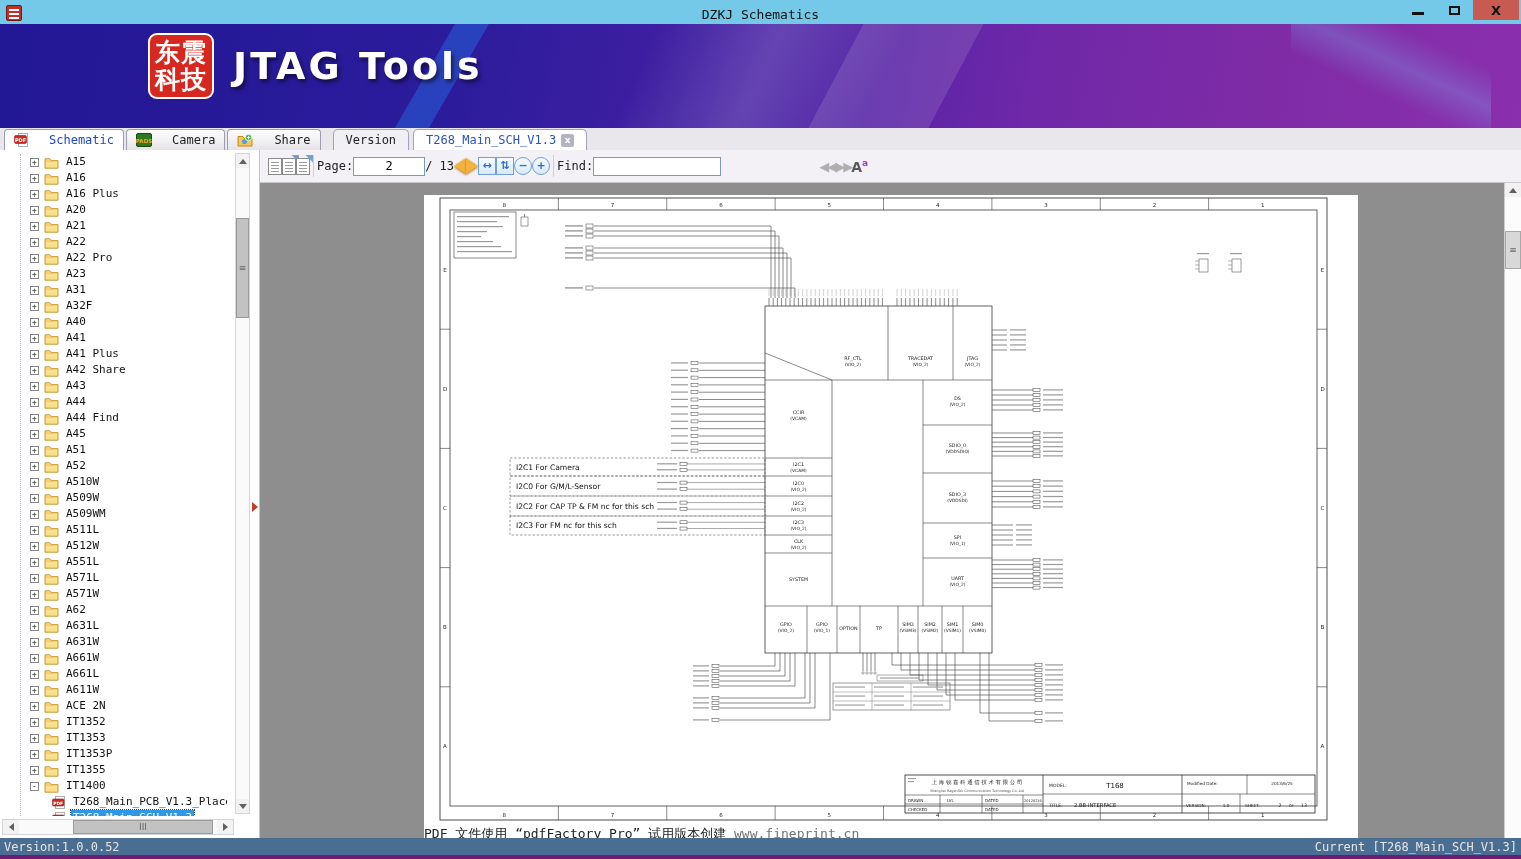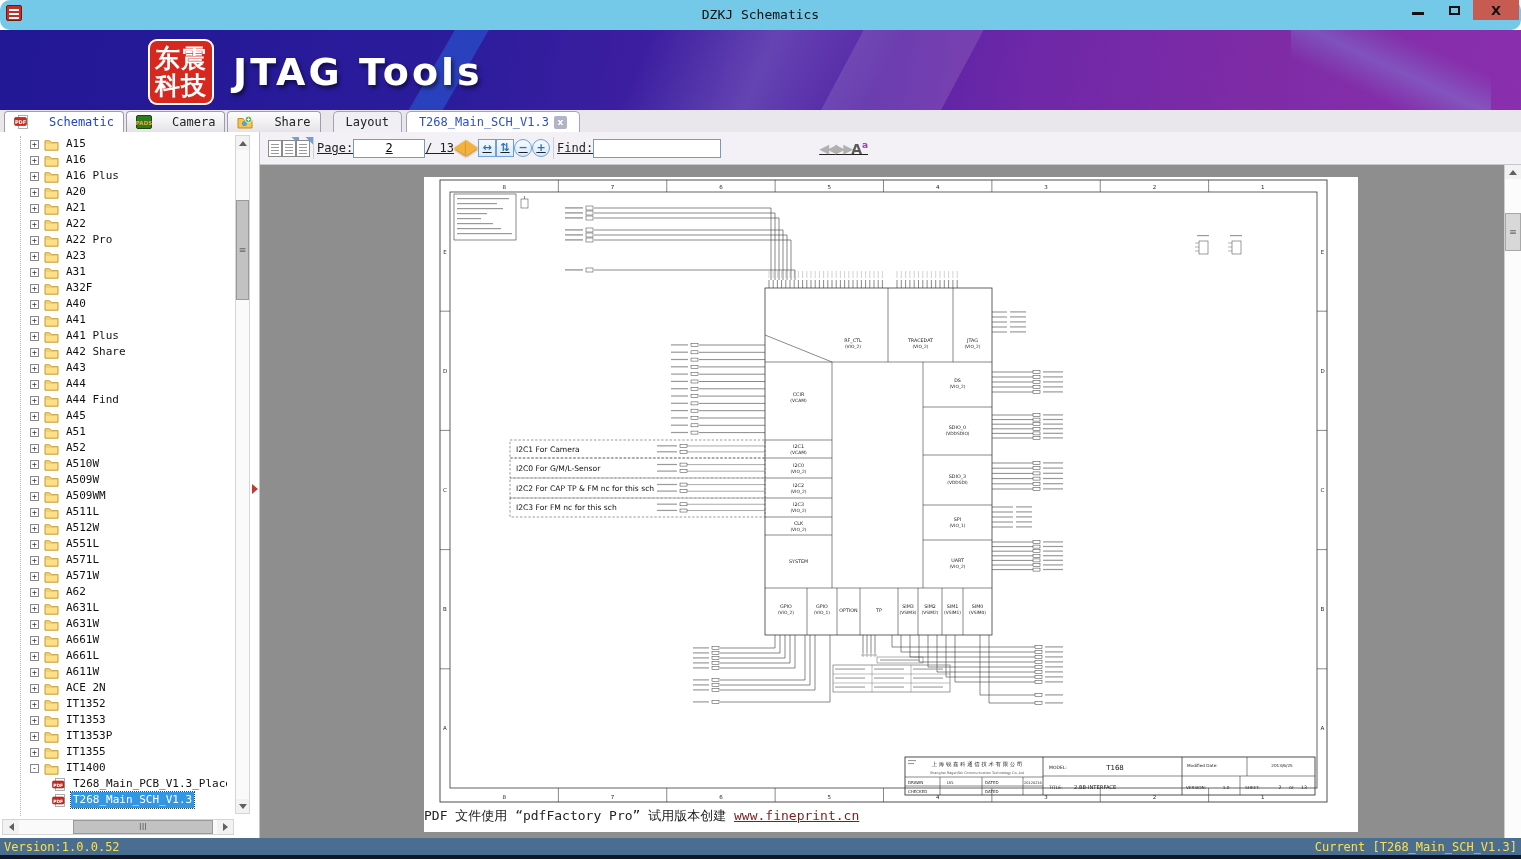--- a/index.html
+++ b/index.html
@@ -1,32 +1,32 @@
 <!DOCTYPE html>
 <html><head>
 <meta charset="utf-8">
 <style>
   * { margin:0; padding:0; box-sizing:border-box; }
   body { font-family:"DejaVu Sans", sans-serif; background:#555; }
   .window { width:1521px; height:859px; display:flex; flex-direction:column; position:relative; overflow:hidden; background:#fff; }
 
   
-  .titlebar { height:30px; background:#74C9E9; position:relative; flex:0 0 auto;border-radius:10px; }
+  .titlebar { height:24px; background:#74C9E9; position:relative; flex:0 0 auto; }
   .app-icon { position:absolute; left:6px; top:5px; width:16px; height:16px; background:#C03028; border-radius:2px; border:1px solid #7A150F; }
   .app-icon::before { content:""; position:absolute; left:2px; top:3px; width:10px; height:2px; background:#fff; box-shadow:0 4px 0 #fff, 0 8px 0 #fff; }
   .win-title { position:absolute; left:0; right:0; top:7px; text-align:center; font:13px "DejaVu Sans Mono", monospace; color:#111; }
   .winbtns { position:absolute; right:2px; top:0; display:flex; }
   .wbtn { width:37px; height:20px; display:flex; align-items:center; justify-content:center; cursor:pointer; }
   .wbtn.close { width:46px; background:#C75B52; }
   .glyph-min { width:12px; height:3px; background:#111; margin-top:6px; }
   .glyph-max { width:11px; height:9px; border:2px solid #111; }
   .glyph-x { font:bold 13px "DejaVu Sans", sans-serif; color:#111; }
 
   
-  .banner { height:80px; flex:0 0 auto; position:relative; overflow:hidden;
+  .banner { height:104px; flex:0 0 auto; position:relative; overflow:hidden;
     background:linear-gradient(100deg,#221795 0%,#2B1C9C 30%,#4A21A4 52%,#6F28A8 68%,#7E2BA6 82%,#8A2FAE 100%); }
   .streak1 { position:absolute; inset:0; background:linear-gradient(115deg, transparent 42%, rgba(255,255,255,.16) 50%, transparent 58%); }
   .streak2 { position:absolute; left:55%; top:-20px; width:120px; height:140px; background:rgba(255,255,255,.12); transform:skewX(-28deg); }
   .streak3 { position:absolute; left:28%; top:-10px; width:34px; height:120px; background:rgba(40,110,230,.45); transform:skewX(-30deg); }
   .streak4 { position:absolute; right:2%; top:-30px; width:200px; height:160px;
     background:linear-gradient(25deg, transparent 40%, rgba(120,220,255,.22) 55%, transparent 70%); }
   .logo { position:absolute; left:148px; top:9px; width:66px; height:66px; background:#D6281E; border-radius:9px;
     display:flex; flex-direction:column; align-items:center; justify-content:center; box-shadow:0 0 0 2px #fff inset; }
   .logo-row { font:bold 25px/27px "DejaVu Sans", sans-serif; color:#fff; letter-spacing:1px; }
   .app-name { position:absolute; left:233px; top:20px; font:bold 38px "DejaVu Sans", sans-serif; color:#fff;
@@ -77,21 +77,21 @@
     border-top:5px solid transparent; border-bottom:5px solid transparent; border-left:6px solid #C23B2E; }
   .hscroll { position:absolute; left:2px; right:25px; bottom:3px; height:16px; background:#FAFAFA; border:1px solid #D5D5D5; }
   .hbtn { position:absolute; top:0; width:16px; height:14px; background:#F2F2F2; display:flex; align-items:center; justify-content:center; cursor:pointer; }
   .hbtn.left { left:0; } .hbtn.right { right:0; }
   .hthumb { position:absolute; top:0; left:70px; width:140px; height:14px; background:#C2C2C2; border:1px solid #9A9A9A;
     color:#666; font:9px/13px "DejaVu Sans", sans-serif; text-align:center; cursor:grab; }
 
   
   .content { flex:1 1 auto; display:flex; flex-direction:column; min-width:0; }
   .toolbar { height:33px; flex:0 0 auto; background:#F3F1F5; border-bottom:1px solid #C8C8C8;
-    display:flex; align-items:center; padding:0 8px; font:12px "DejaVu Sans Mono", monospace; color:#222;text-decoration:underline; }
+    display:flex; align-items:center; padding:0 8px; font:12px "DejaVu Sans Mono", monospace; color:#222; }
   .tsep { width:1px; height:22px; background:#CFCFCF; margin:0 3px; }
   .icon-doc { width:14px; height:17px; background:#FFF; border:1px solid #8A8A8A; position:relative; cursor:pointer; }
   .icon-doc::before { content:""; position:absolute; left:2px; top:3px; width:8px; height:1px; background:#9A9A9A;
     box-shadow:0 3px 0 #9A9A9A, 0 6px 0 #9A9A9A, 0 9px 0 #9A9A9A; }
   .icon-doc.c2::after, .icon-doc.c3::after { content:""; position:absolute; right:-4px; top:-4px; width:8px; height:8px;
     background:#6FA0D8; clip-path:polygon(0 0, 100% 0, 100% 100%); }
   .page-input { width:72px; height:19px; border:1px solid #7A9AB8; background:#fff; text-align:center;
     font:12px "DejaVu Sans Mono", monospace; }
   .nav-arrow { width:0; height:0; cursor:pointer; }
   .nav-prev { border-top:8px solid transparent; border-bottom:8px solid transparent; border-right:12px solid #F3B23E;
@@ -105,30 +105,30 @@
   .skip { color:#B0B0B0; font:13px "DejaVu Sans", sans-serif; letter-spacing:-2px; cursor:default; }
   .font-icon { font:bold 14px "DejaVu Sans", sans-serif; color:#5A5A5A; cursor:pointer; }
   .font-icon sup { color:#A238C8; font-size:9px; }
 
   
   .viewport { flex:1 1 auto; background:#8E8E8E; position:relative; overflow:hidden; }
   .page { position:absolute; left:164px; top:12px; width:934px; height:655px; background:#FFFFFF; }
   .page svg { position:absolute; left:13px; top:0; }
   svg text { font-family:"DejaVu Sans", sans-serif; }
   .pdf-footer { position:absolute; left:0px; top:630px; font:13px "DejaVu Sans Mono", monospace; color:#222; white-space:nowrap; }
-  .pdf-footer a { color:#7f1d1d; text-decoration:underline; }
+  .pdf-footer a { color:#737373; text-decoration:underline; }
   .vscroll2 { position:absolute; right:0; top:0; bottom:0; width:17px; background:#FCFCFC; border-left:1px solid #CFCFCF; }
   .vscroll2 .sbtn { width:16px; }
   .vthumb2 { position:absolute; left:0; width:16px; top:48px; height:38px; background:#D8D8D8; border:1px solid #A8A8A8;
     color:#666; font:9px/36px "DejaVu Sans", sans-serif; text-align:center; cursor:grab; }
 
   
-  .statusbar { height:21px; flex:0 0 auto; background:#4A6D92; border-bottom:4px solid #0f172a;
+  .statusbar { height:21px; flex:0 0 auto; background:#4A6D92; border-bottom:4px solid #701a75;
     display:flex; justify-content:space-between; align-items:center; padding:0 4px;
-    font:12px "DejaVu Sans Mono", monospace; color:#fde047; }
+    font:12px "DejaVu Sans Mono", monospace; color:#e5e5e5; }
 </style>
 </head>
 <body>
 
 <div class="window">
 
   <div class="titlebar">
     <div class="app-icon"></div>
     <div class="win-title">DZKJ Schematics</div>
     <div class="winbtns">
@@ -175,21 +175,21 @@
     <div class="mtab">
       <svg class="ticon-badge" width="17" height="14" viewBox="0 0 17 14">
         <path d="M1 3.5 h5 l1.5 2 H15 v7.5 H1 z" fill="#F7C64F" stroke="#B8860B" stroke-width="0.9"></path>
         <circle cx="7.5" cy="8.5" r="2.6" fill="#5AA0D8"></circle>
         <circle cx="11.5" cy="4.5" r="3.2" fill="#48B048" stroke="#fff" stroke-width="0.8"></circle>
         <path d="M11.5 2.8 v3.4 M9.8 4.5 h3.4" stroke="#fff" stroke-width="1.1"></path>
       </svg>
       <span>Share</span>
     </div>
     <div class="doctab first">
-      <span>Layout</span>
+      <span>Version</span>
     </div>
     <div class="doctab active">
       <span>T268_Main_SCH_V1.3</span>
       <span class="tab-close">x</span>
     </div>
   </div>
 
   <div class="main">
 
     <div class="sidebar">

